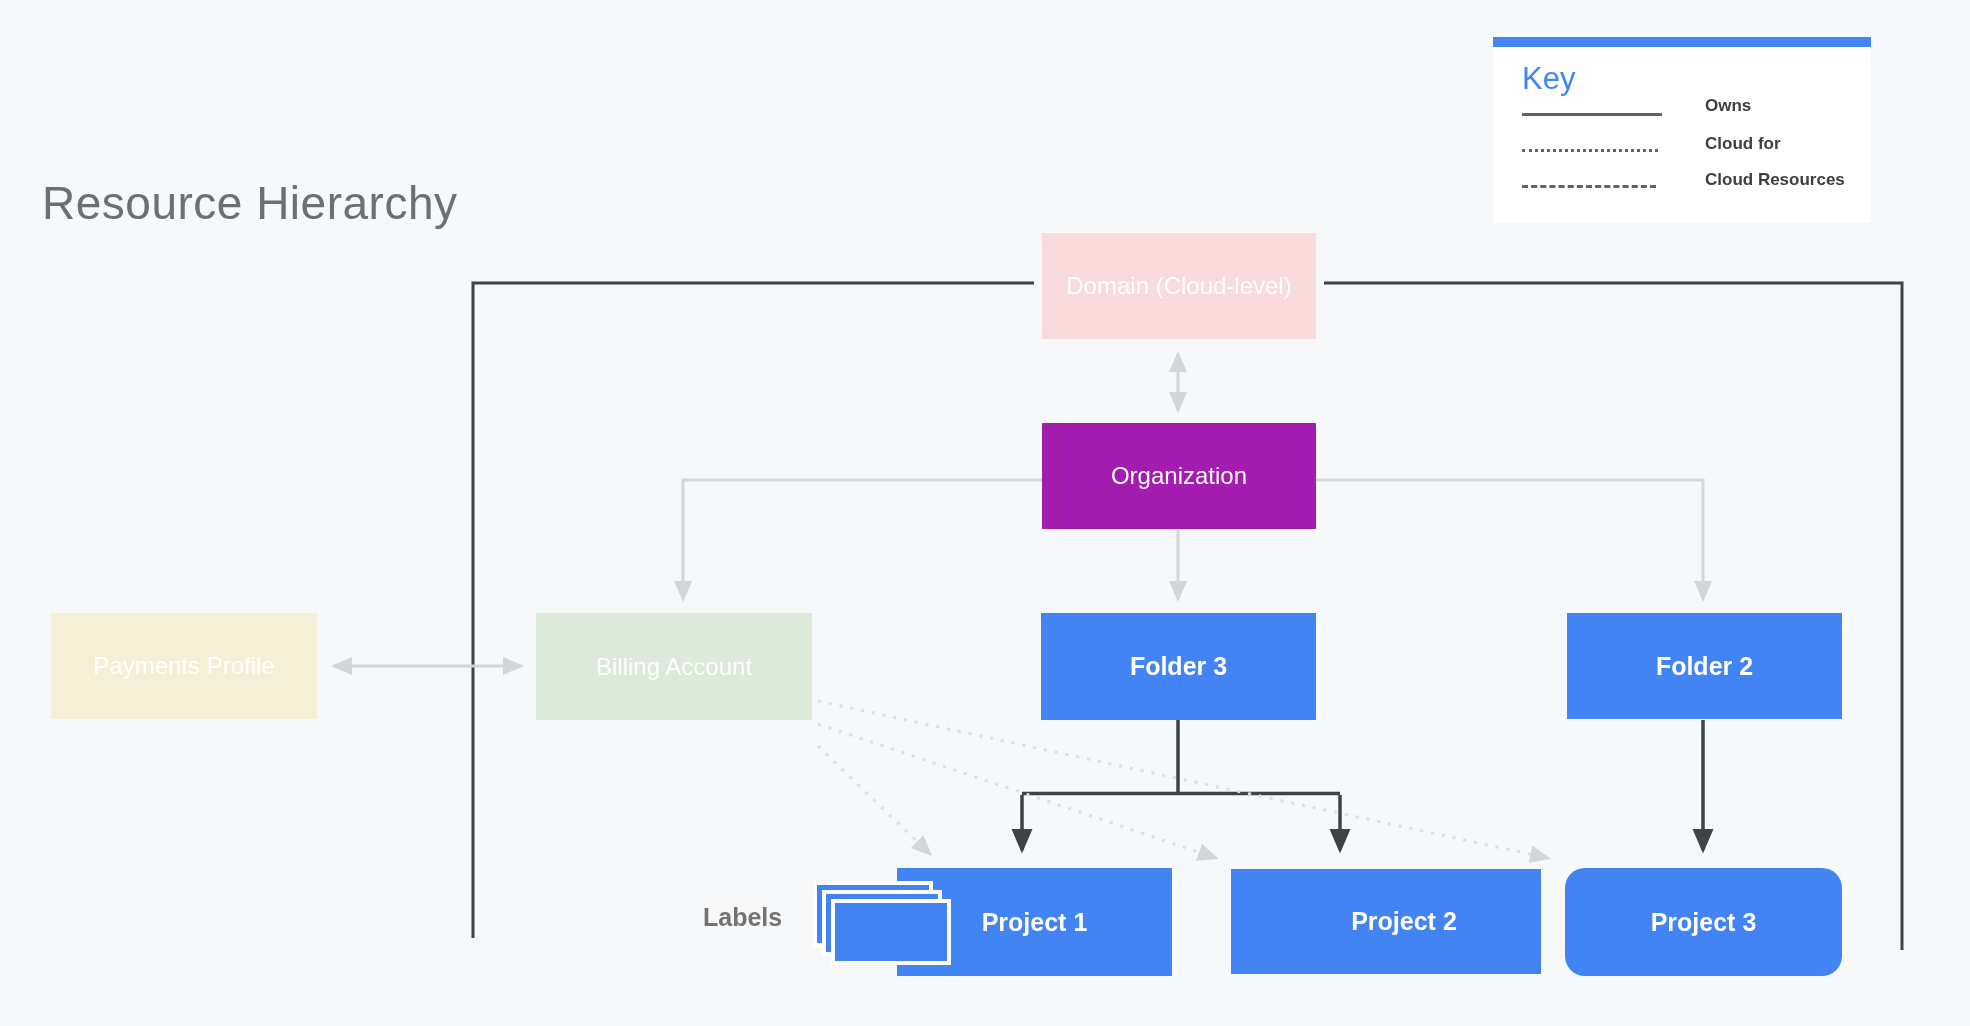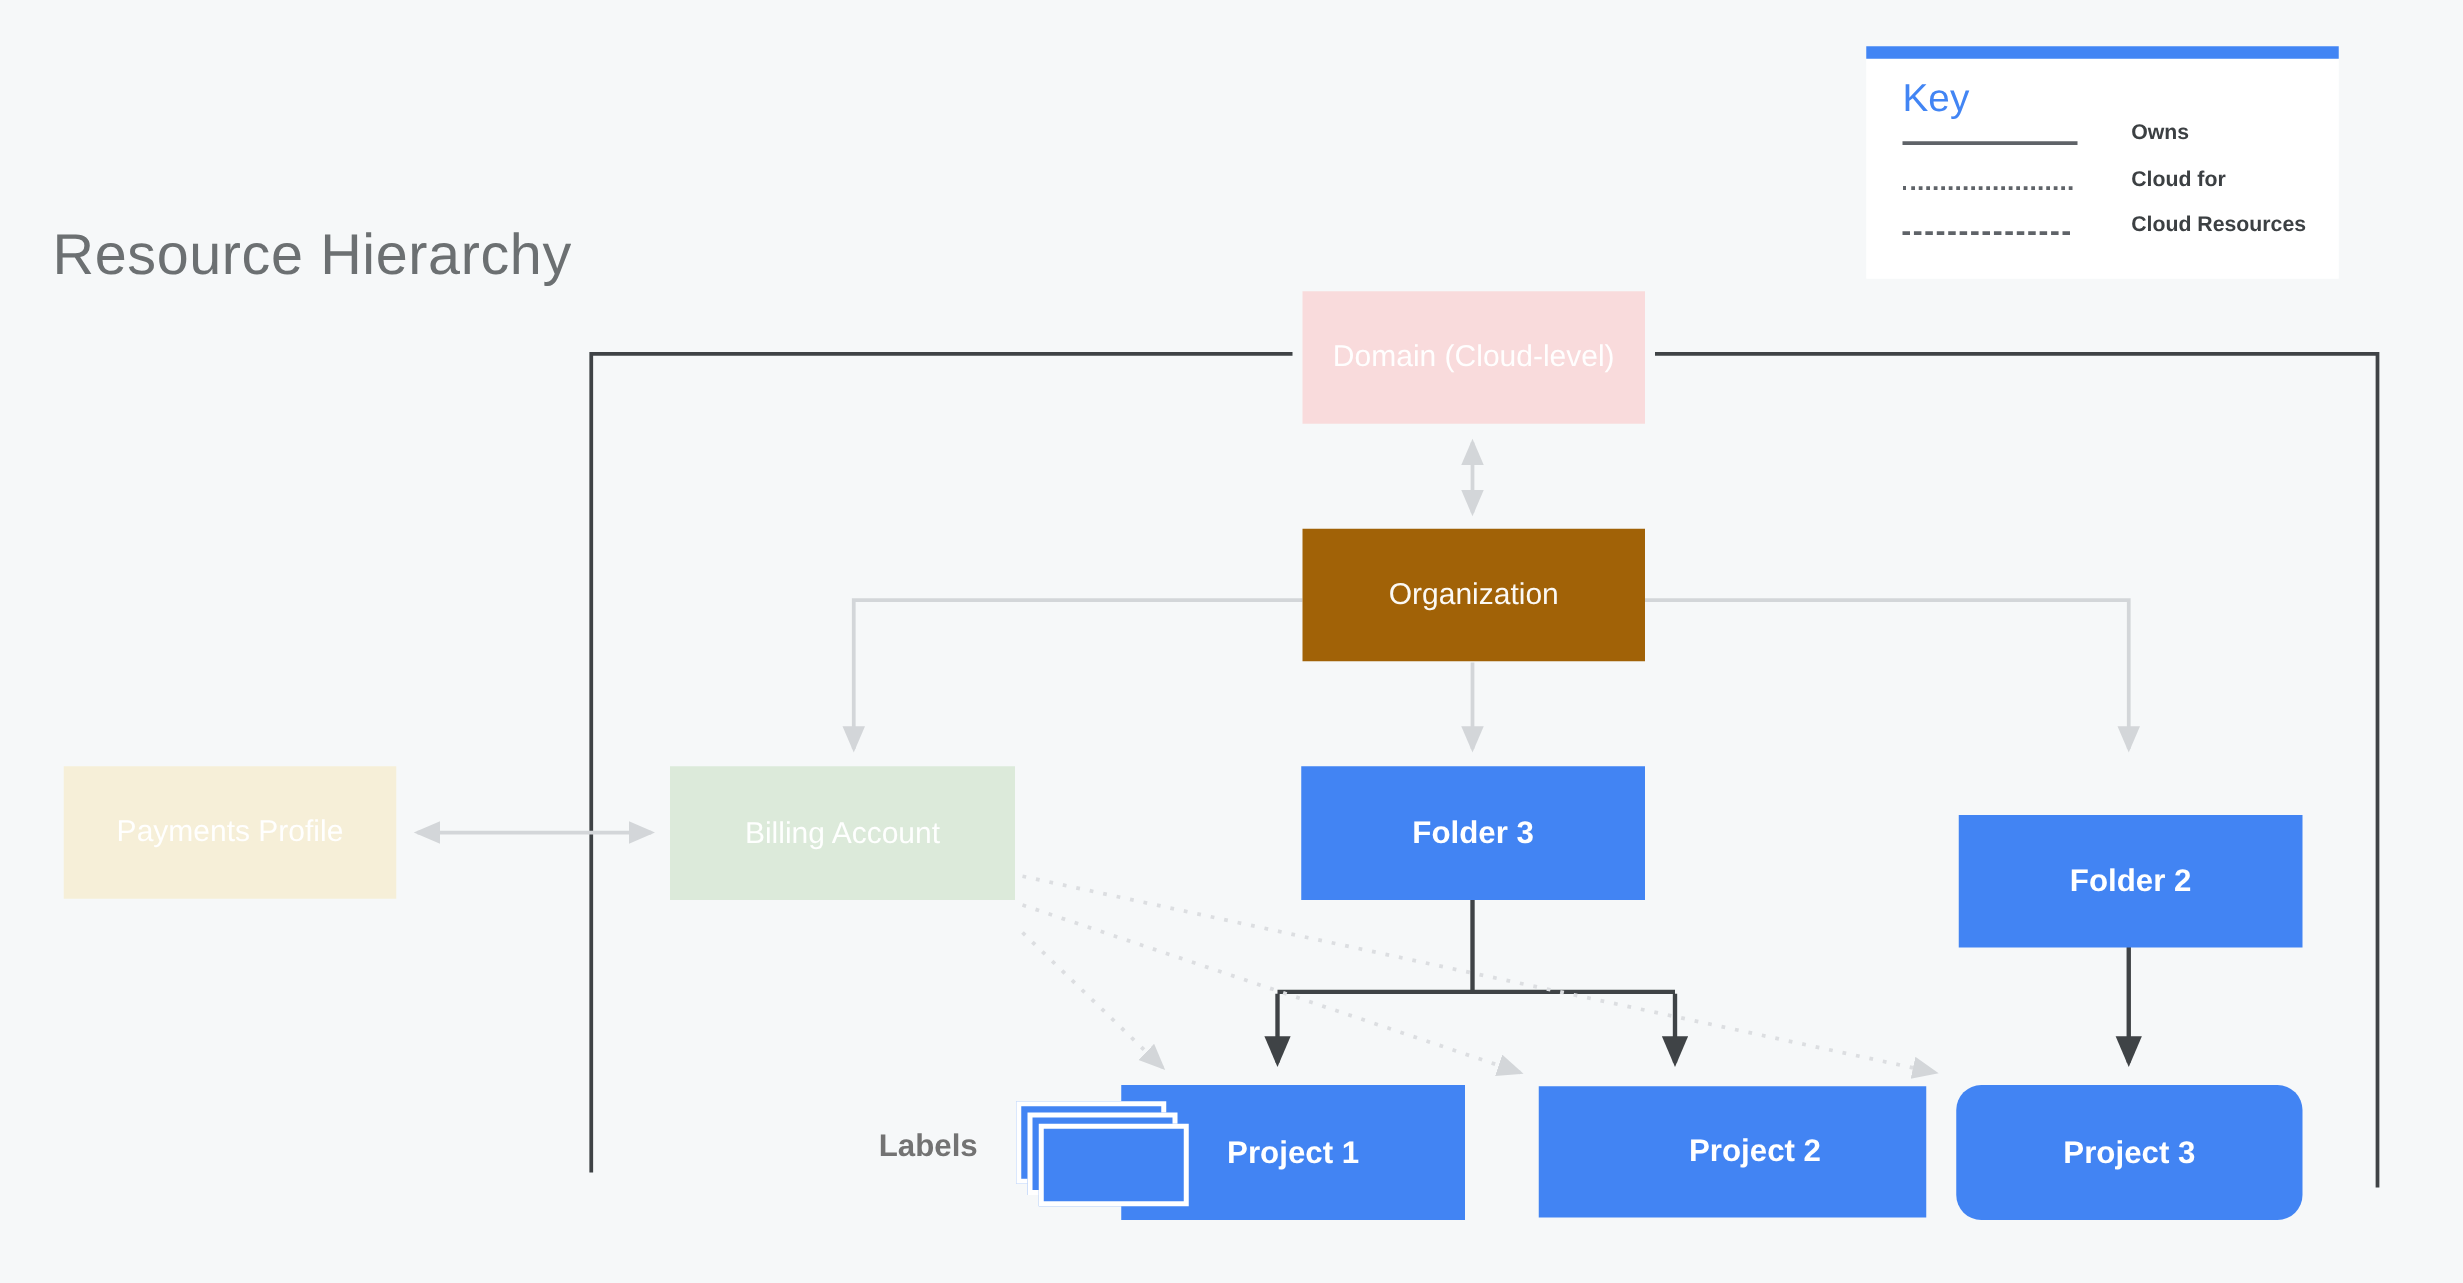--- a/index.html
+++ b/index.html
@@ -28,25 +28,25 @@
   .key-label.r1{top:94px;}
   .key-label.r2{top:130px;}
   
   .node{
     display:flex;align-items:center;justify-content:center;text-align:center;
     z-index:2;
   }
   .node.pastel{color:rgba(255,255,255,.96);font-size:24px;font-weight:400;}
   .node.blue{background:#4284f3;color:#ffffff;font-size:25px;font-weight:bold;}
   #n-domain   {left:1042px;top:233px;width:274px;height:106px;background:#f9dbdc;}
-  #n-org      {left:1042px;top:423px;width:274px;height:106px;background:#a16207;}
+  #n-org      {left:1042px;top:423px;width:274px;height:106px;background:#a21caf;}
   #n-payments {left:51px;  top:613px;width:266px;height:106px;background:#f6efd8;}
   #n-billing  {left:536px; top:613px;width:276px;height:107px;background:#dceada;}
   #n-folder1  {left:1041px;top:613px;width:275px;height:107px;}
-  #n-folder2  {left:1567px;top:613px;width:275px;height:106px;margin-top:39px;}
+  #n-folder2  {left:1567px;top:613px;width:275px;height:106px;}
   #n-project1 {left:897px; top:868px;width:275px;height:108px;}
   #n-project2 {left:1231px;top:869px;width:274px;height:105px;padding-left:36px;}
   #n-project3 {left:1565px;top:868px;width:277px;height:108px;border-radius:20px;}
   
   #labels-caption{left:703px;top:903px;font-size:25px;font-weight:bold;color:#737373;}
   #labels-stack{left:813px;top:881px;width:160px;height:100px;z-index:3;}
   .card{position:absolute;width:112px;height:58px;background:#4284f3;border:4px solid #ffffff;}
   .card.c0{left:0;top:0;}
   .card.c1{left:9px;top:9px;}
   .card.c2{left:18px;top:18px;}

